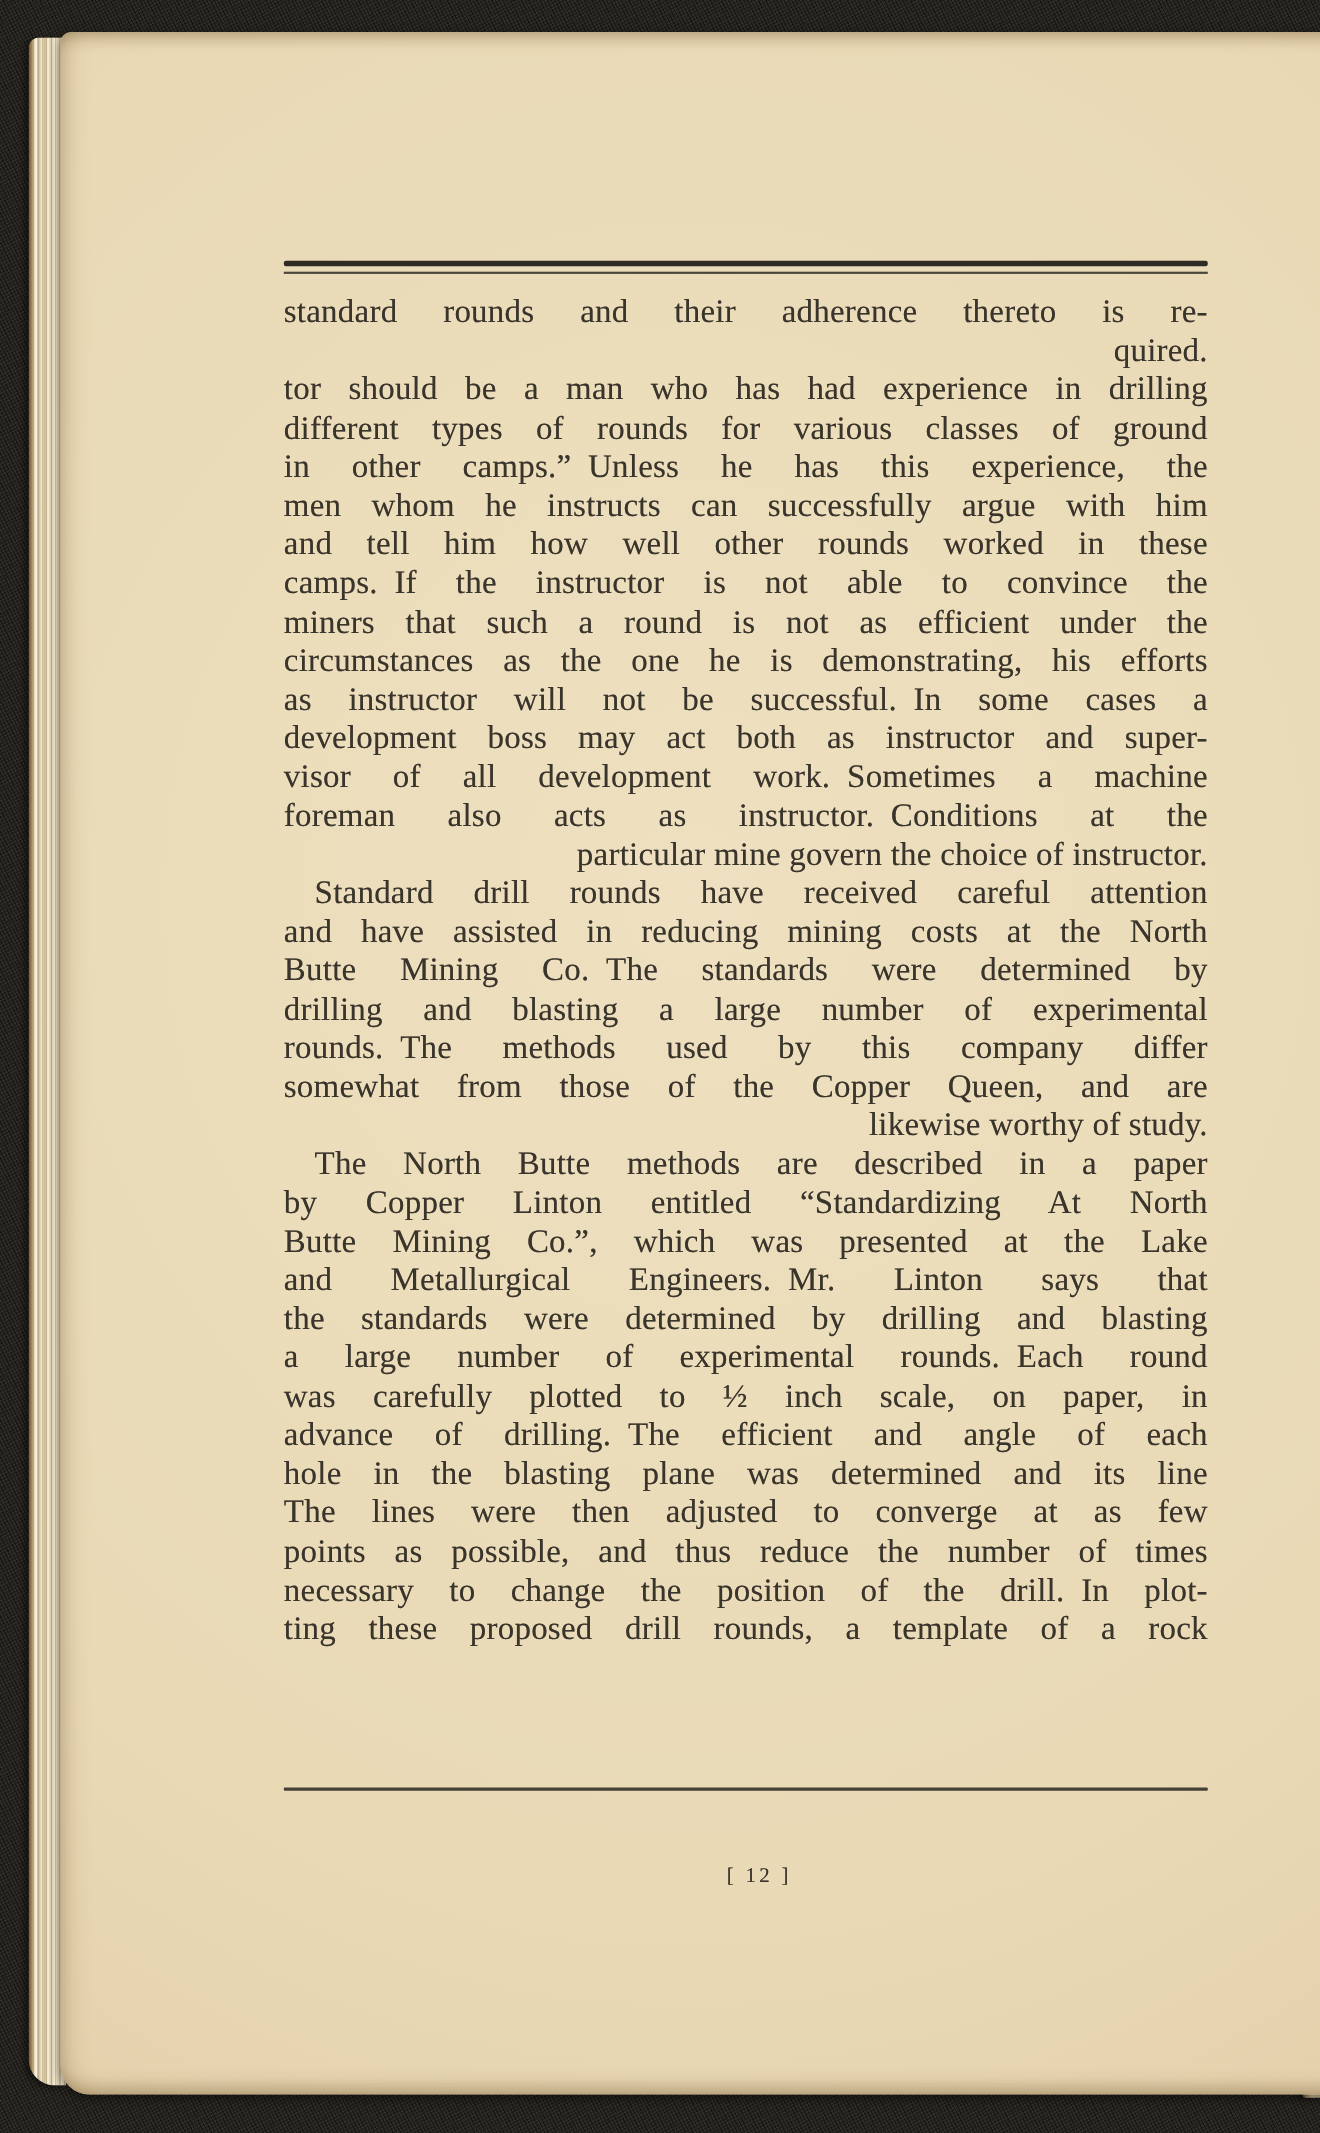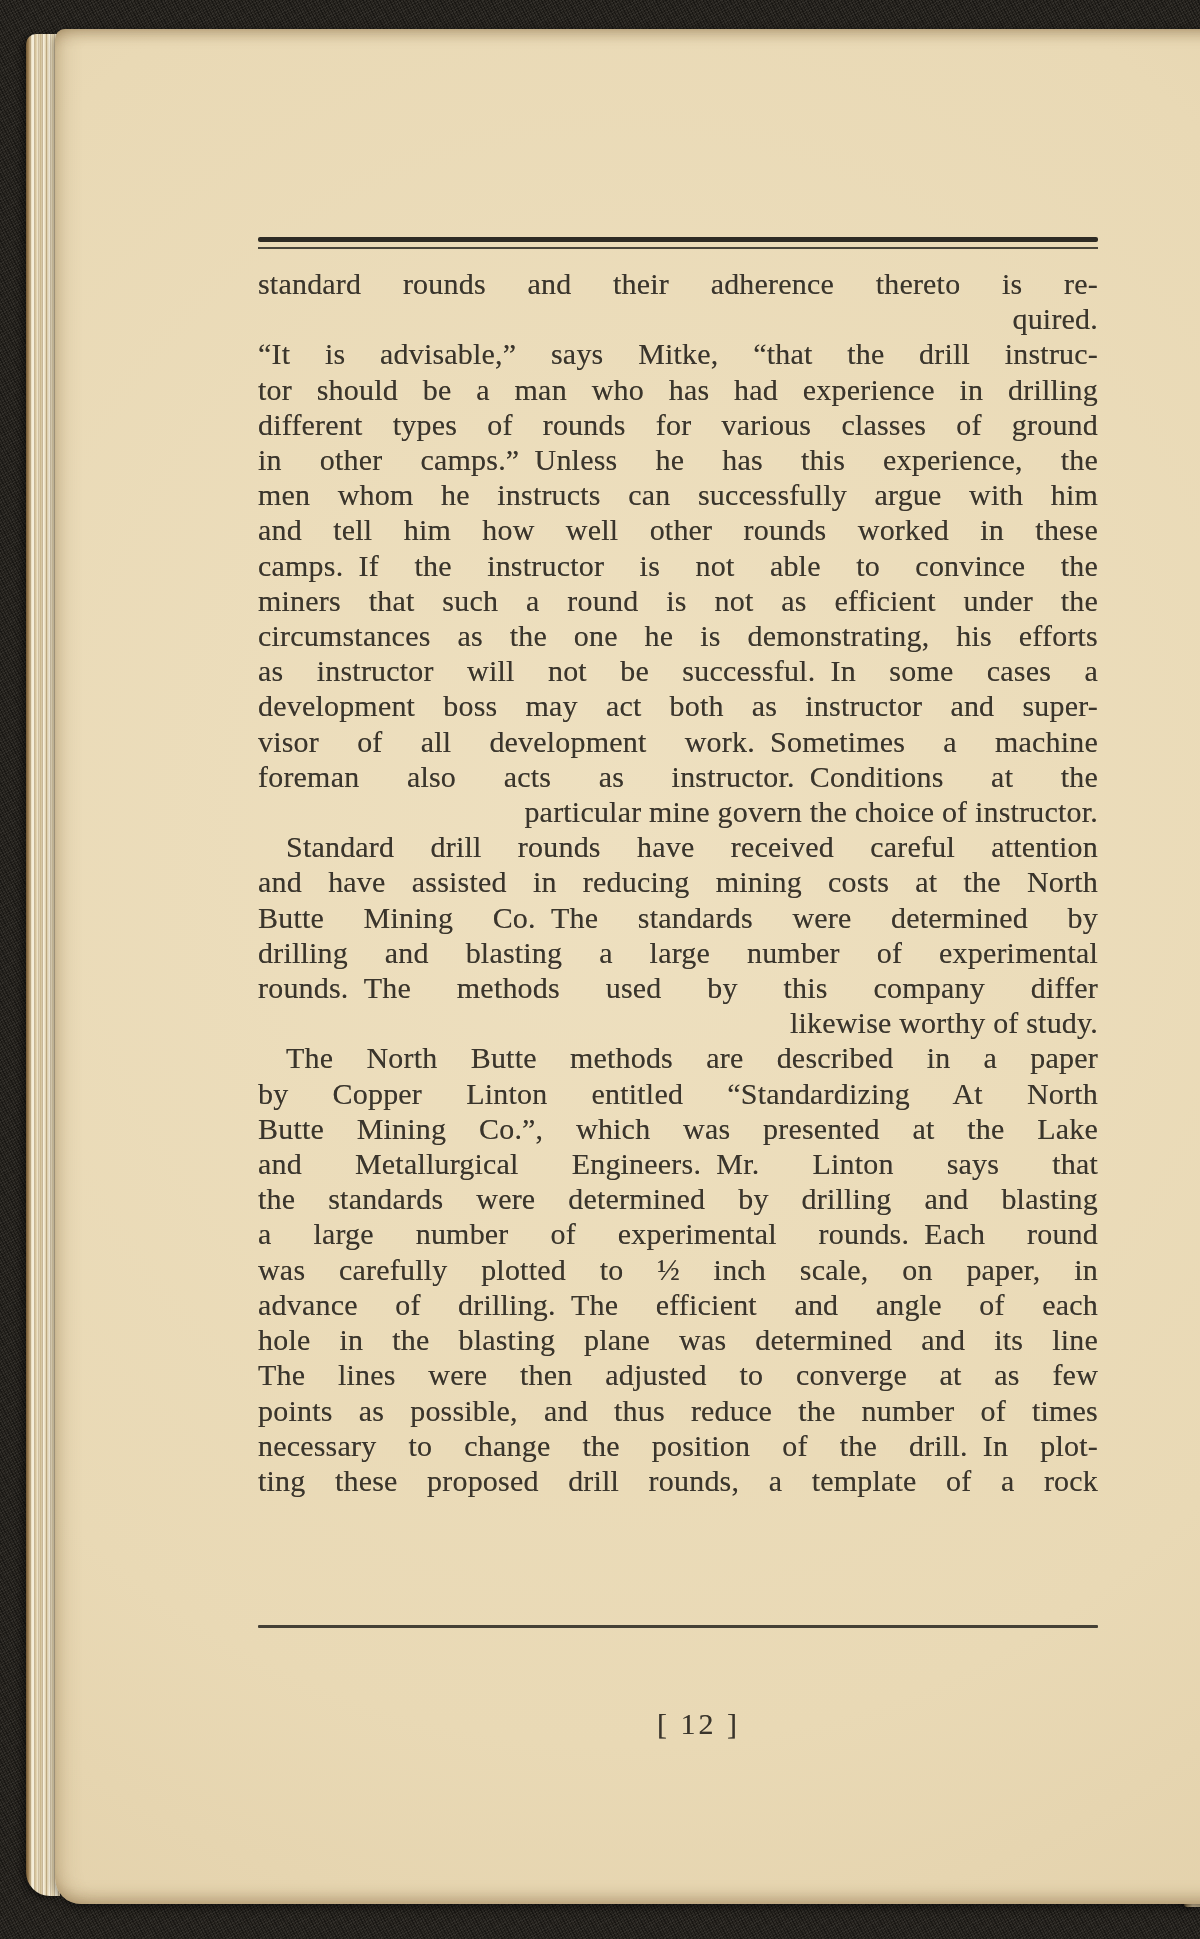--- a/index.html
+++ b/index.html
@@ -82,21 +82,21 @@
   
   .bottom-rule{
     position:absolute;left:203px;top:1596px;width:840px;height:3px;
     background:rgba(46,43,36,.88);border-radius:1px;
   }
   
   .page-number{
     position:absolute;
     left:612px;top:1644px;
     transform:translateX(-50%);
-    font-size:30px;
+    font-size:19px;
     letter-spacing:3px;
     color:var(--ink);
     text-shadow:0 0 .6px rgba(58,53,44,.5);
     white-space:pre;
   }
 </style>
 </head>
 <body>
 
 <div class="scene">
@@ -105,39 +105,39 @@
 
   <div class="page">
     <div class="top-rule">
       <div class="thick"></div>
       <div class="thin"></div>
     </div>
 
     <div class="body-text">
         <div class="line just">standard rounds and their adherence thereto is re-</div>
         <div class="line">quired.</div>
-        <div class="line just">“It is advisable,” says Mitke, “that the drill instruc-</div>
         <div class="line just">tor should be a man who has had experience in drilling</div>
         <div class="line just">different types of rounds for various classes of ground</div>
         <div class="line just">in other camps.” Unless he has this experience, the</div>
         <div class="line just">men whom he instructs can successfully argue with him</div>
         <div class="line just">and tell him how well other rounds worked in these</div>
         <div class="line just">camps. If the instructor is not able to convince the</div>
         <div class="line just">miners that such a round is not as efficient under the</div>
         <div class="line just">circumstances as the one he is demonstrating, his efforts</div>
         <div class="line just">as instructor will not be successful. In some cases a</div>
         <div class="line just">development boss may act both as instructor and super-</div>
         <div class="line just">visor of all development work. Sometimes a machine</div>
         <div class="line just">foreman also acts as instructor. Conditions at the</div>
         <div class="line">particular mine govern the choice of instructor.</div>
         <div class="line just indent">Standard drill rounds have received careful attention</div>
         <div class="line just">and have assisted in reducing mining costs at the North</div>
         <div class="line just">Butte Mining Co. The standards were determined by</div>
         <div class="line just">drilling and blasting a large number of experimental</div>
         <div class="line just">rounds. The methods used by this company differ</div>
+        <div class="line just">somewhat from those of the Copper Queen, and are</div>
         <div class="line">likewise worthy of study.</div>
         <div class="line just indent">The North Butte methods are described in a paper</div>
         <div class="line just">by Copper Linton entitled “Standardizing At North</div>
         <div class="line just">Butte Mining Co.”, which was presented at the Lake</div>
         <div class="line just">and Metallurgical Engineers. Mr. Linton says that</div>
         <div class="line just">the standards were determined by drilling and blasting</div>
         <div class="line just">a large number of experimental rounds. Each round</div>
         <div class="line just">was carefully plotted to ½ inch scale, on paper, in</div>
         <div class="line just">advance of drilling. The efficient and angle of each</div>
         <div class="line just">hole in the blasting plane was determined and its line</div>

